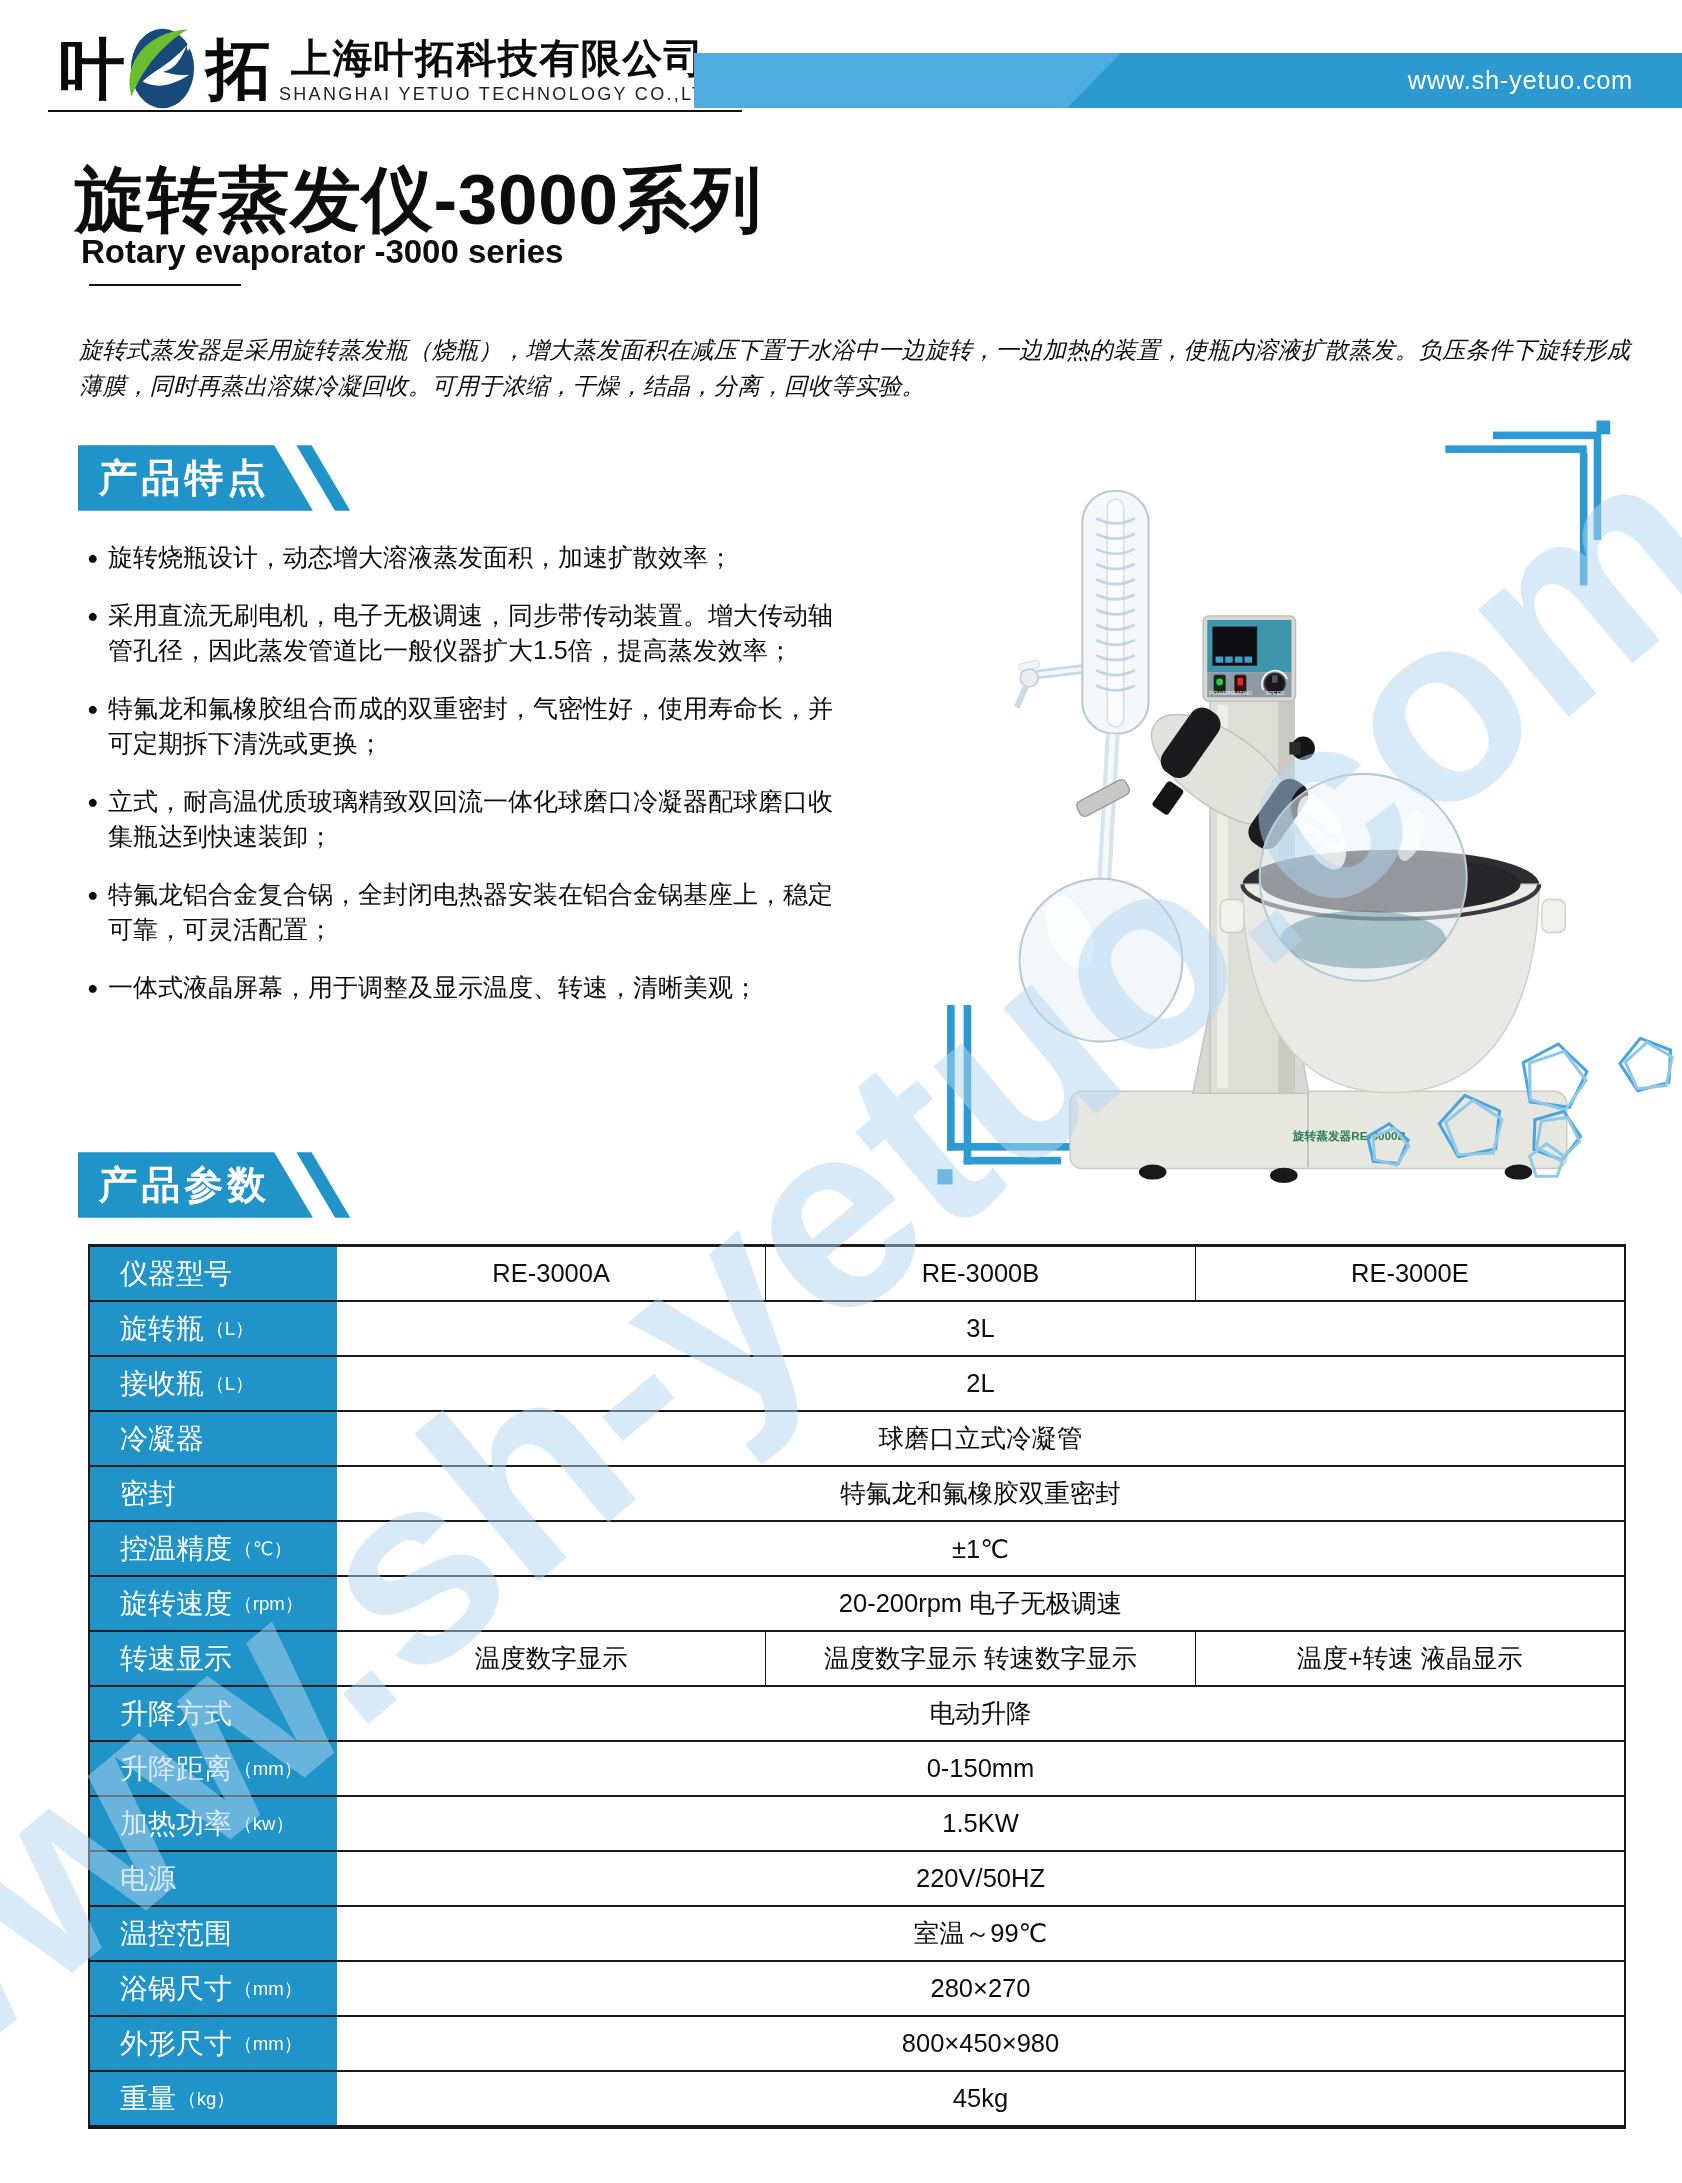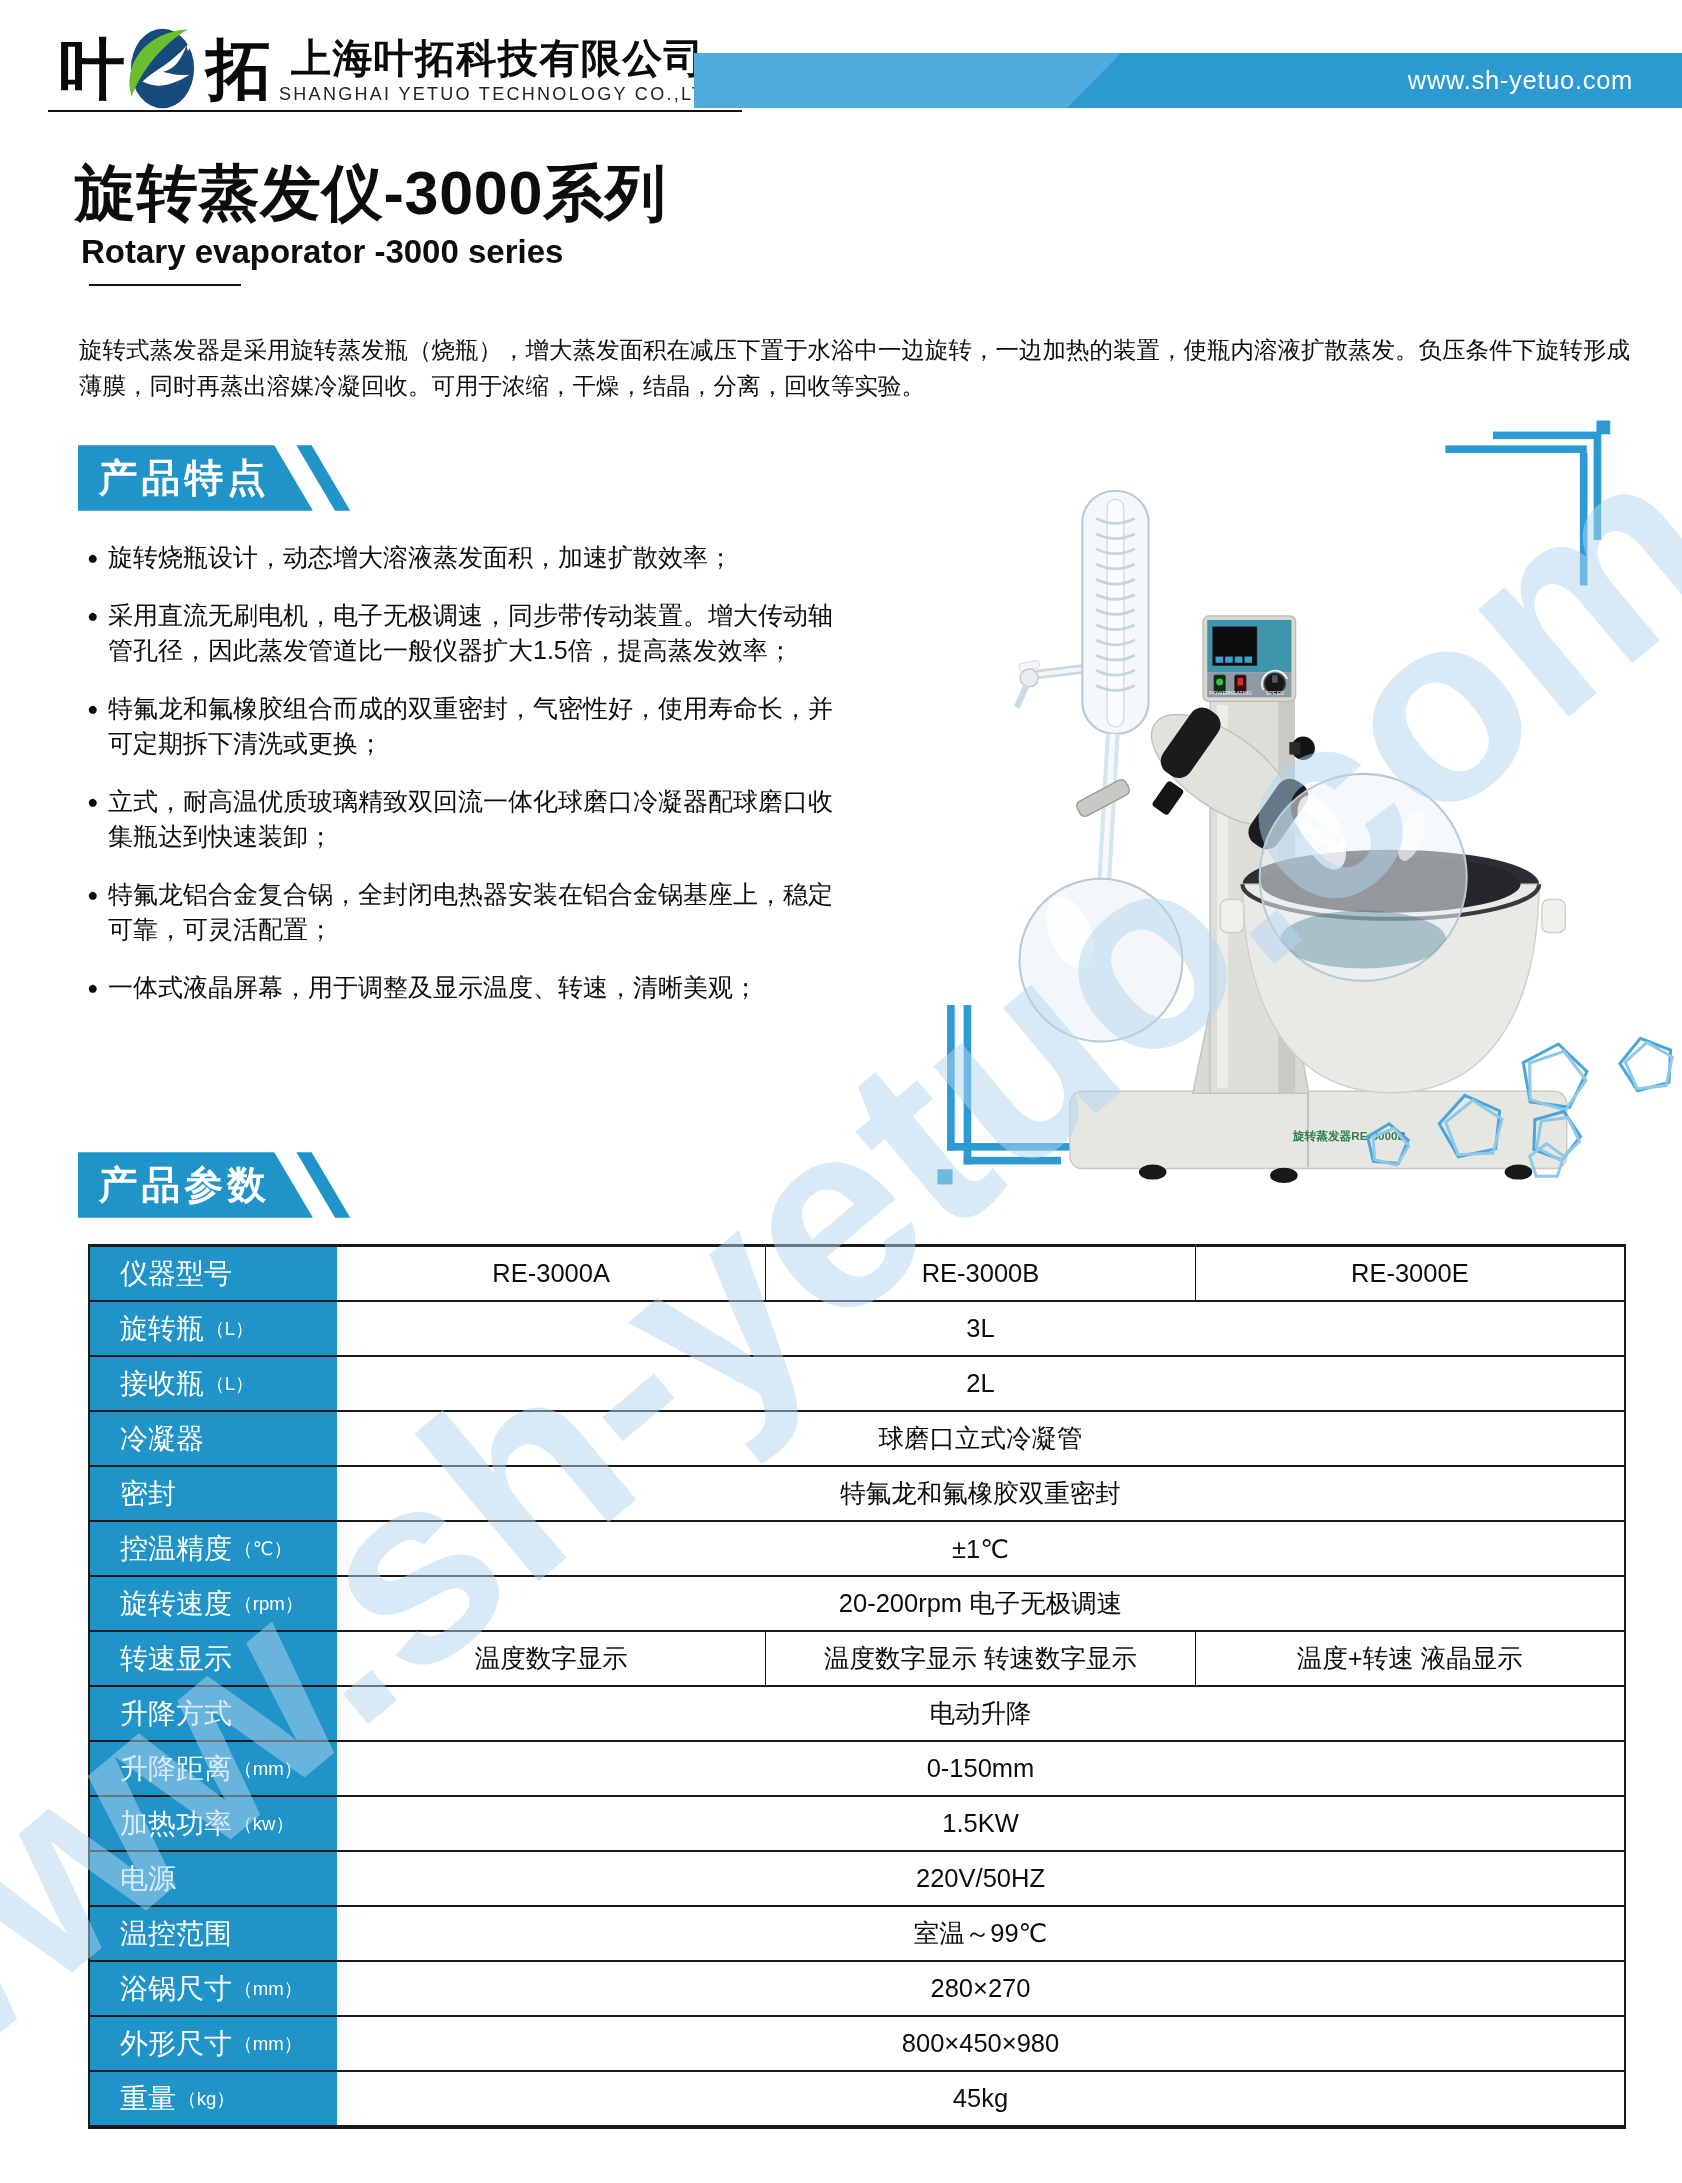--- a/index.html
+++ b/index.html
@@ -12,24 +12,24 @@
   .company-cn{font-size:40px;font-weight:700;letter-spacing:1.4px;color:#0a0a0a;line-height:1.05;margin-left:12px;}
   .company-en{font-size:18px;font-weight:500;letter-spacing:2.3px;color:#222;margin-top:4.8px;}
   #header-rule{left:48px;top:110px;width:694px;height:2.1px;background:#111;}
   #top-banner{left:694px;top:53px;width:989px;height:55px;background:#2C9AD1;}
   #banner-light{position:absolute;inset:0;background:#4FACDE;
                 clip-path:polygon(0 0,427px 0,373px 100%,0 100%);}
   #banner-url{position:absolute;right:50px;top:0;line-height:55px;font-size:25.5px;
               color:#fff;letter-spacing:0.7px;font-weight:400;}
 
   
-  #page-title{left:75px;top:153px;font-size:61px;font-weight:900;letter-spacing:0.7px;color:#0d0d0d;}
+  #page-title{left:75px;top:153px;font-size:71px;font-weight:900;letter-spacing:0.7px;color:#0d0d0d;}
   #page-subtitle{left:81px;top:233px;font-size:33px;font-weight:700;color:#0d0d0d;}
   #title-rule{left:89px;top:284px;width:152px;height:2.1px;background:#111;}
-  #intro{left:79px;top:308px;width:1569px;font-size:23.5px;line-height:36px;color:#0d0d0d;}
+  #intro{left:79px;top:308px;width:1569px;font-size:23.5px;line-height:36px;color:#0d0d0d;font-style:italic;}
 
   
   .badge-svg{position:absolute;}
 
   
   #features-list{left:87px;top:540px;width:822px;}
   .feat-item{display:flex;margin-bottom:23px;}
   .feat-dot{width:21px;flex:none;font-size:18.6px;line-height:35px;color:#0a0a0a;}
   .feat-text{width:742px;font-size:25px;line-height:35px;color:#0d0d0d;}
 

